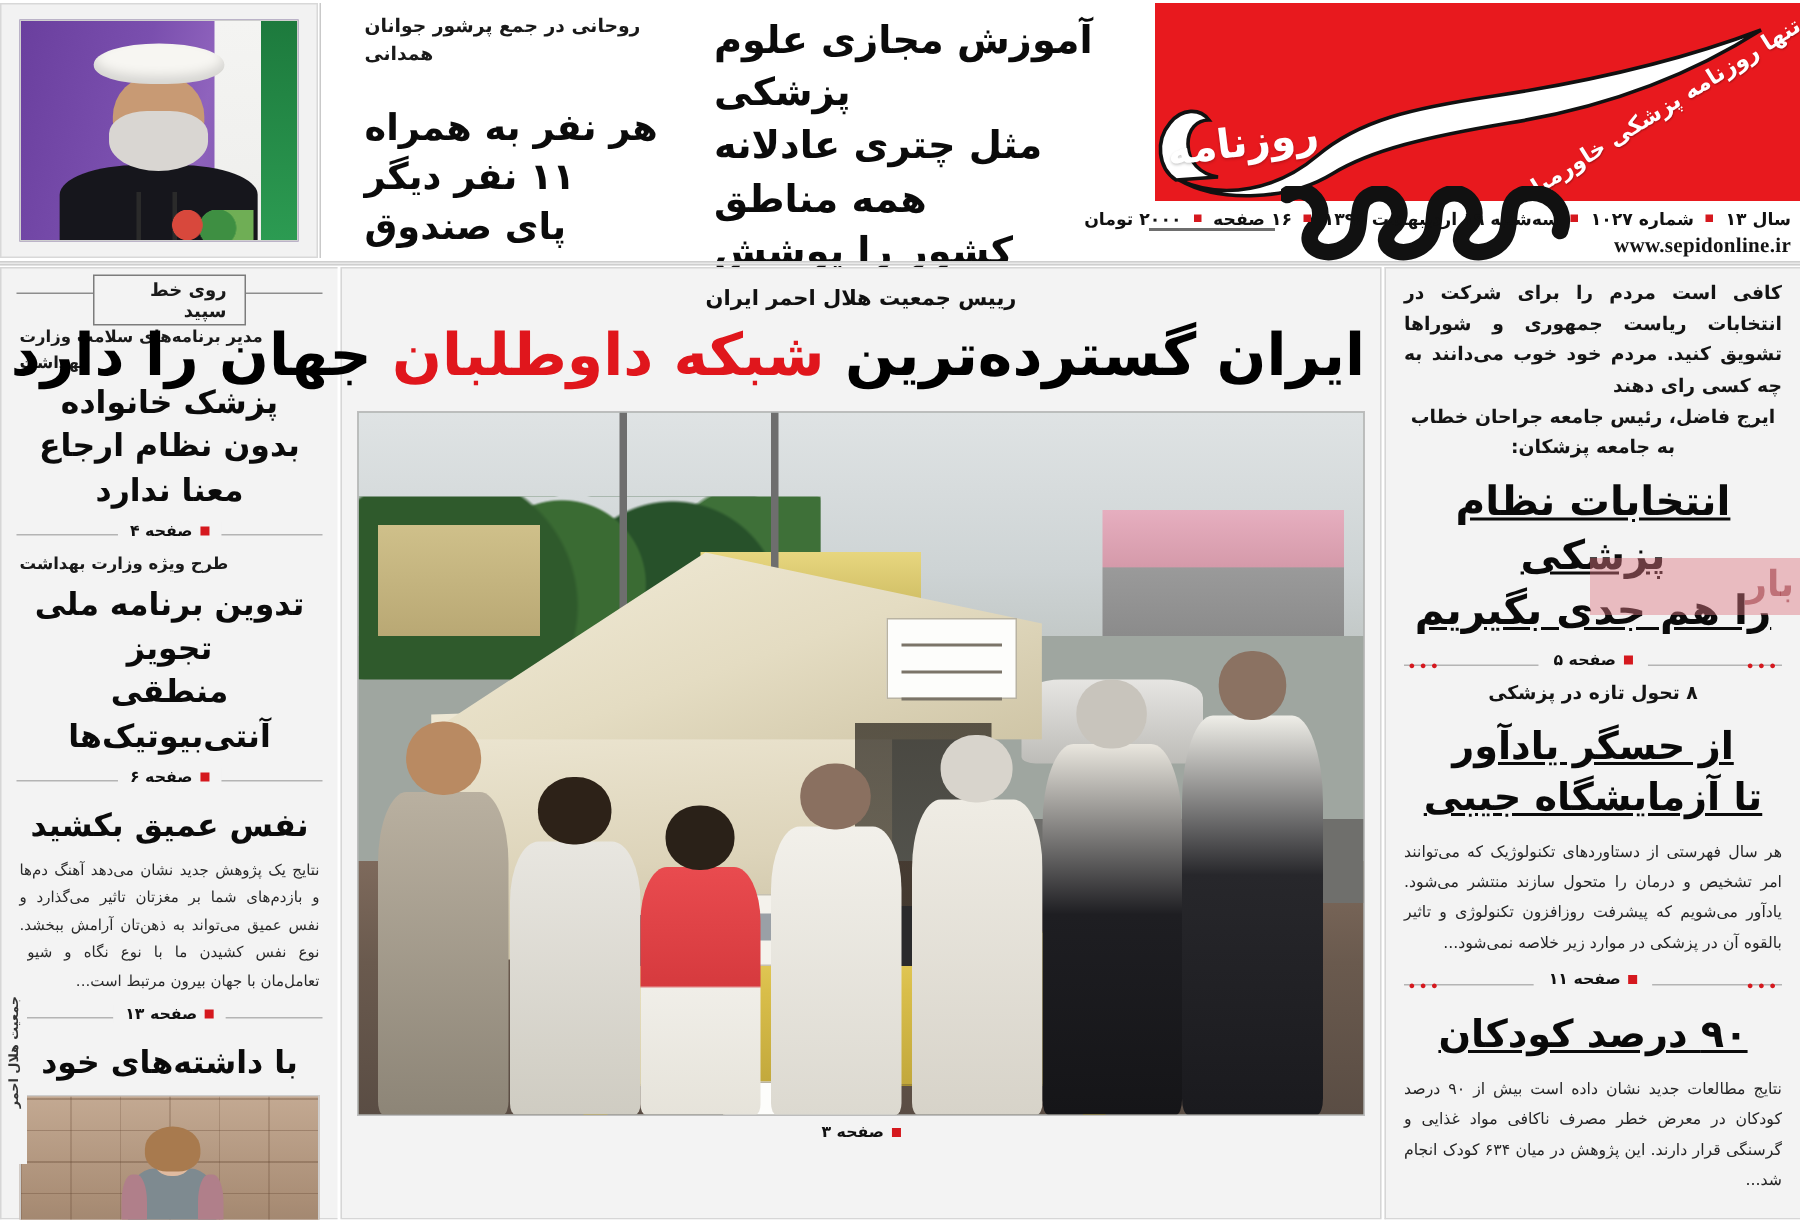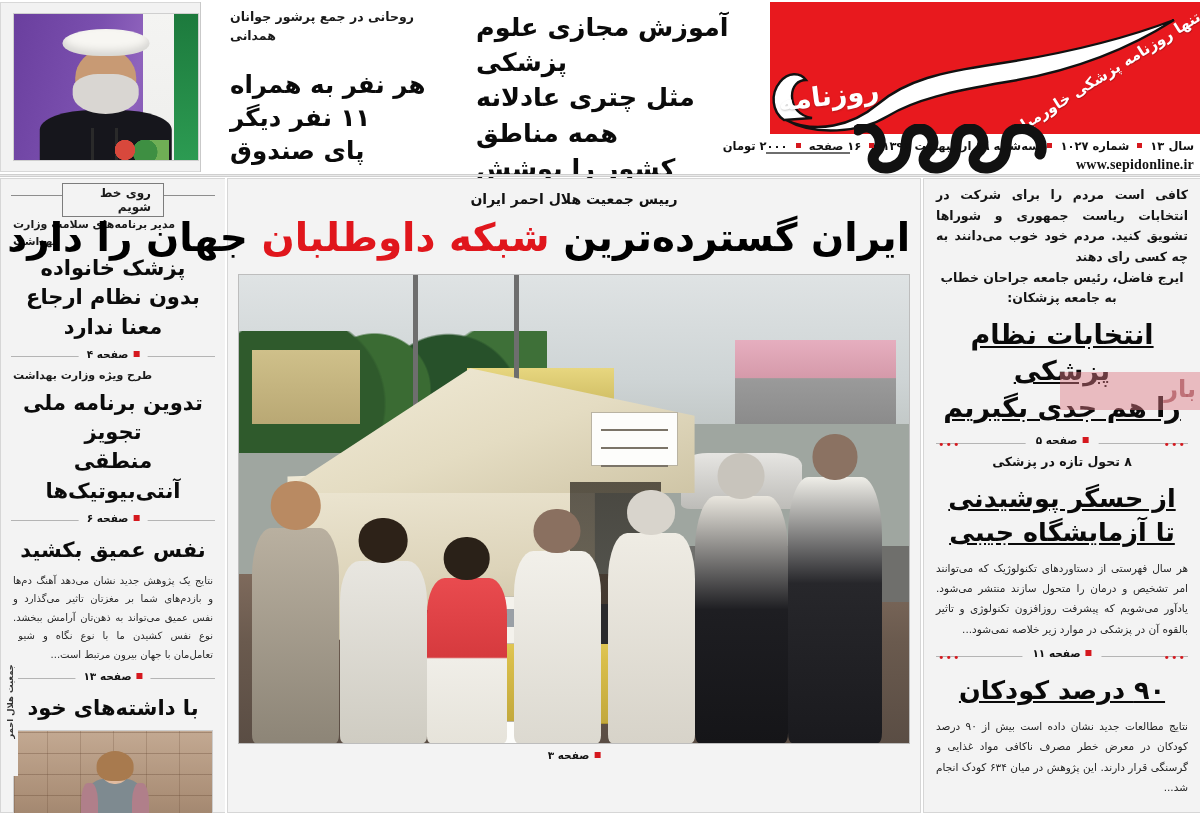--- a/index.html
+++ b/index.html
@@ -37,21 +37,21 @@
      width: 72%; height: 34%; background: #16161c; border-radius: 40% 40% 0 0; }
   .rh-mic { position: absolute; bottom: 0; width: 3px; height: 22%; background: #2a2a2a; }
   .rh-mic.a { left: 42%; } .rh-mic.b { left: 55%; }
   .rh-flower { position: absolute; right: 16%; bottom: 0; width: 34%; height: 14%;
      background: radial-gradient(circle at 30% 50%, #d8483c 0 22%, transparent 23%),
                  radial-gradient(circle at 62% 60%, #3e8f42 0 30%, transparent 31%),
                  radial-gradient(circle at 85% 45%, #6fae55 0 26%, transparent 27%); }
 
   .head-col { position: absolute; top: 2px; height: 170px; background: #fff;
      border-left: 1px solid #c9c9c9; padding: 6px 14px 4px 14px; }
-  .head-col.c1 { left: 200px; width: 247px; padding-left: 29px; }
+  .head-col.c1 { left: 213px; width: 247px; padding-left: 29px; }
   .head-col.c2 { left: 462px; width: 300px; border-left: none; }
   .hc-kicker { font-size: 12.5px; color: #1a1a1a; text-align: left; line-height: 1.5;
      font-weight: 600; letter-spacing: -0.2px; }
   .hc-title { font-size: 24.5px; font-weight: 800; color: #0b0b0b; text-align: left;
      line-height: 1.35; letter-spacing: -0.8px; margin-top: 22px; }
   .head-col.c2 .hc-title { font-size: 25.5px; line-height: 1.38; margin-top: 2px; }
   .pgref { display: flex; align-items: center; gap: 5px; justify-content: flex-end;
      font-size: 10.5px; font-weight: 700; color: #111; margin-top: 8px; direction: rtl; }
   .pgref .sq { width: 6px; height: 6px; background: #d5181e; display: inline-block; }
 
@@ -321,21 +321,21 @@
 
   </div>
 
   <div class="top-divider"></div>
 
   <div class="body-row">
 
     <div class="col-left">
       <div class="ribbon">
         <div class="ln"></div>
-        <div class="bx">روی خط شویم</div>
+        <div class="bx">روی خط سپید</div>
       </div>
 
       <div class="lblock">
         <div class="lb-kicker">مدیر برنامه‌های سلامت وزارت بهداشت</div>
         <div class="lb-title">
           <div>پزشک خانواده</div>
           <div class="sm">بدون نظام ارجاع معنا ندارد</div>
         </div>
       </div>
       <div class="lsep">
@@ -498,21 +498,21 @@
         <div class="dots b">•••</div>
         <div class="lbl">
           <span class="sq"></span>
           <span>صفحه ۵</span>
         </div>
       </div>
 
       <div>
         <div class="rb-kicker">۸ تحول تازه در پزشکی</div>
         <div class="rb-title">
-          <div>از حسگر پوشیدنی</div>
+          <div>از حسگر یادآور</div>
           <div>تا آزمایشگاه جیبی</div>
         </div>
         <div class="rb-body">هر سال فهرستی از دستاوردهای تکنولوژیک که می‌توانند امر تشخیص و درمان را متحول سازند منتشر می‌شود. یادآور می‌شویم که پیشرفت روزافزون تکنولوژی و تاثیر بالقوه آن در پزشکی در موارد زیر خلاصه نمی‌شود...</div>
       </div>
       <div class="rsep">
         <div class="ln"></div>
         <div class="dots a">•••</div>
         <div class="dots b">•••</div>
         <div class="lbl">
           <span class="sq"></span>

